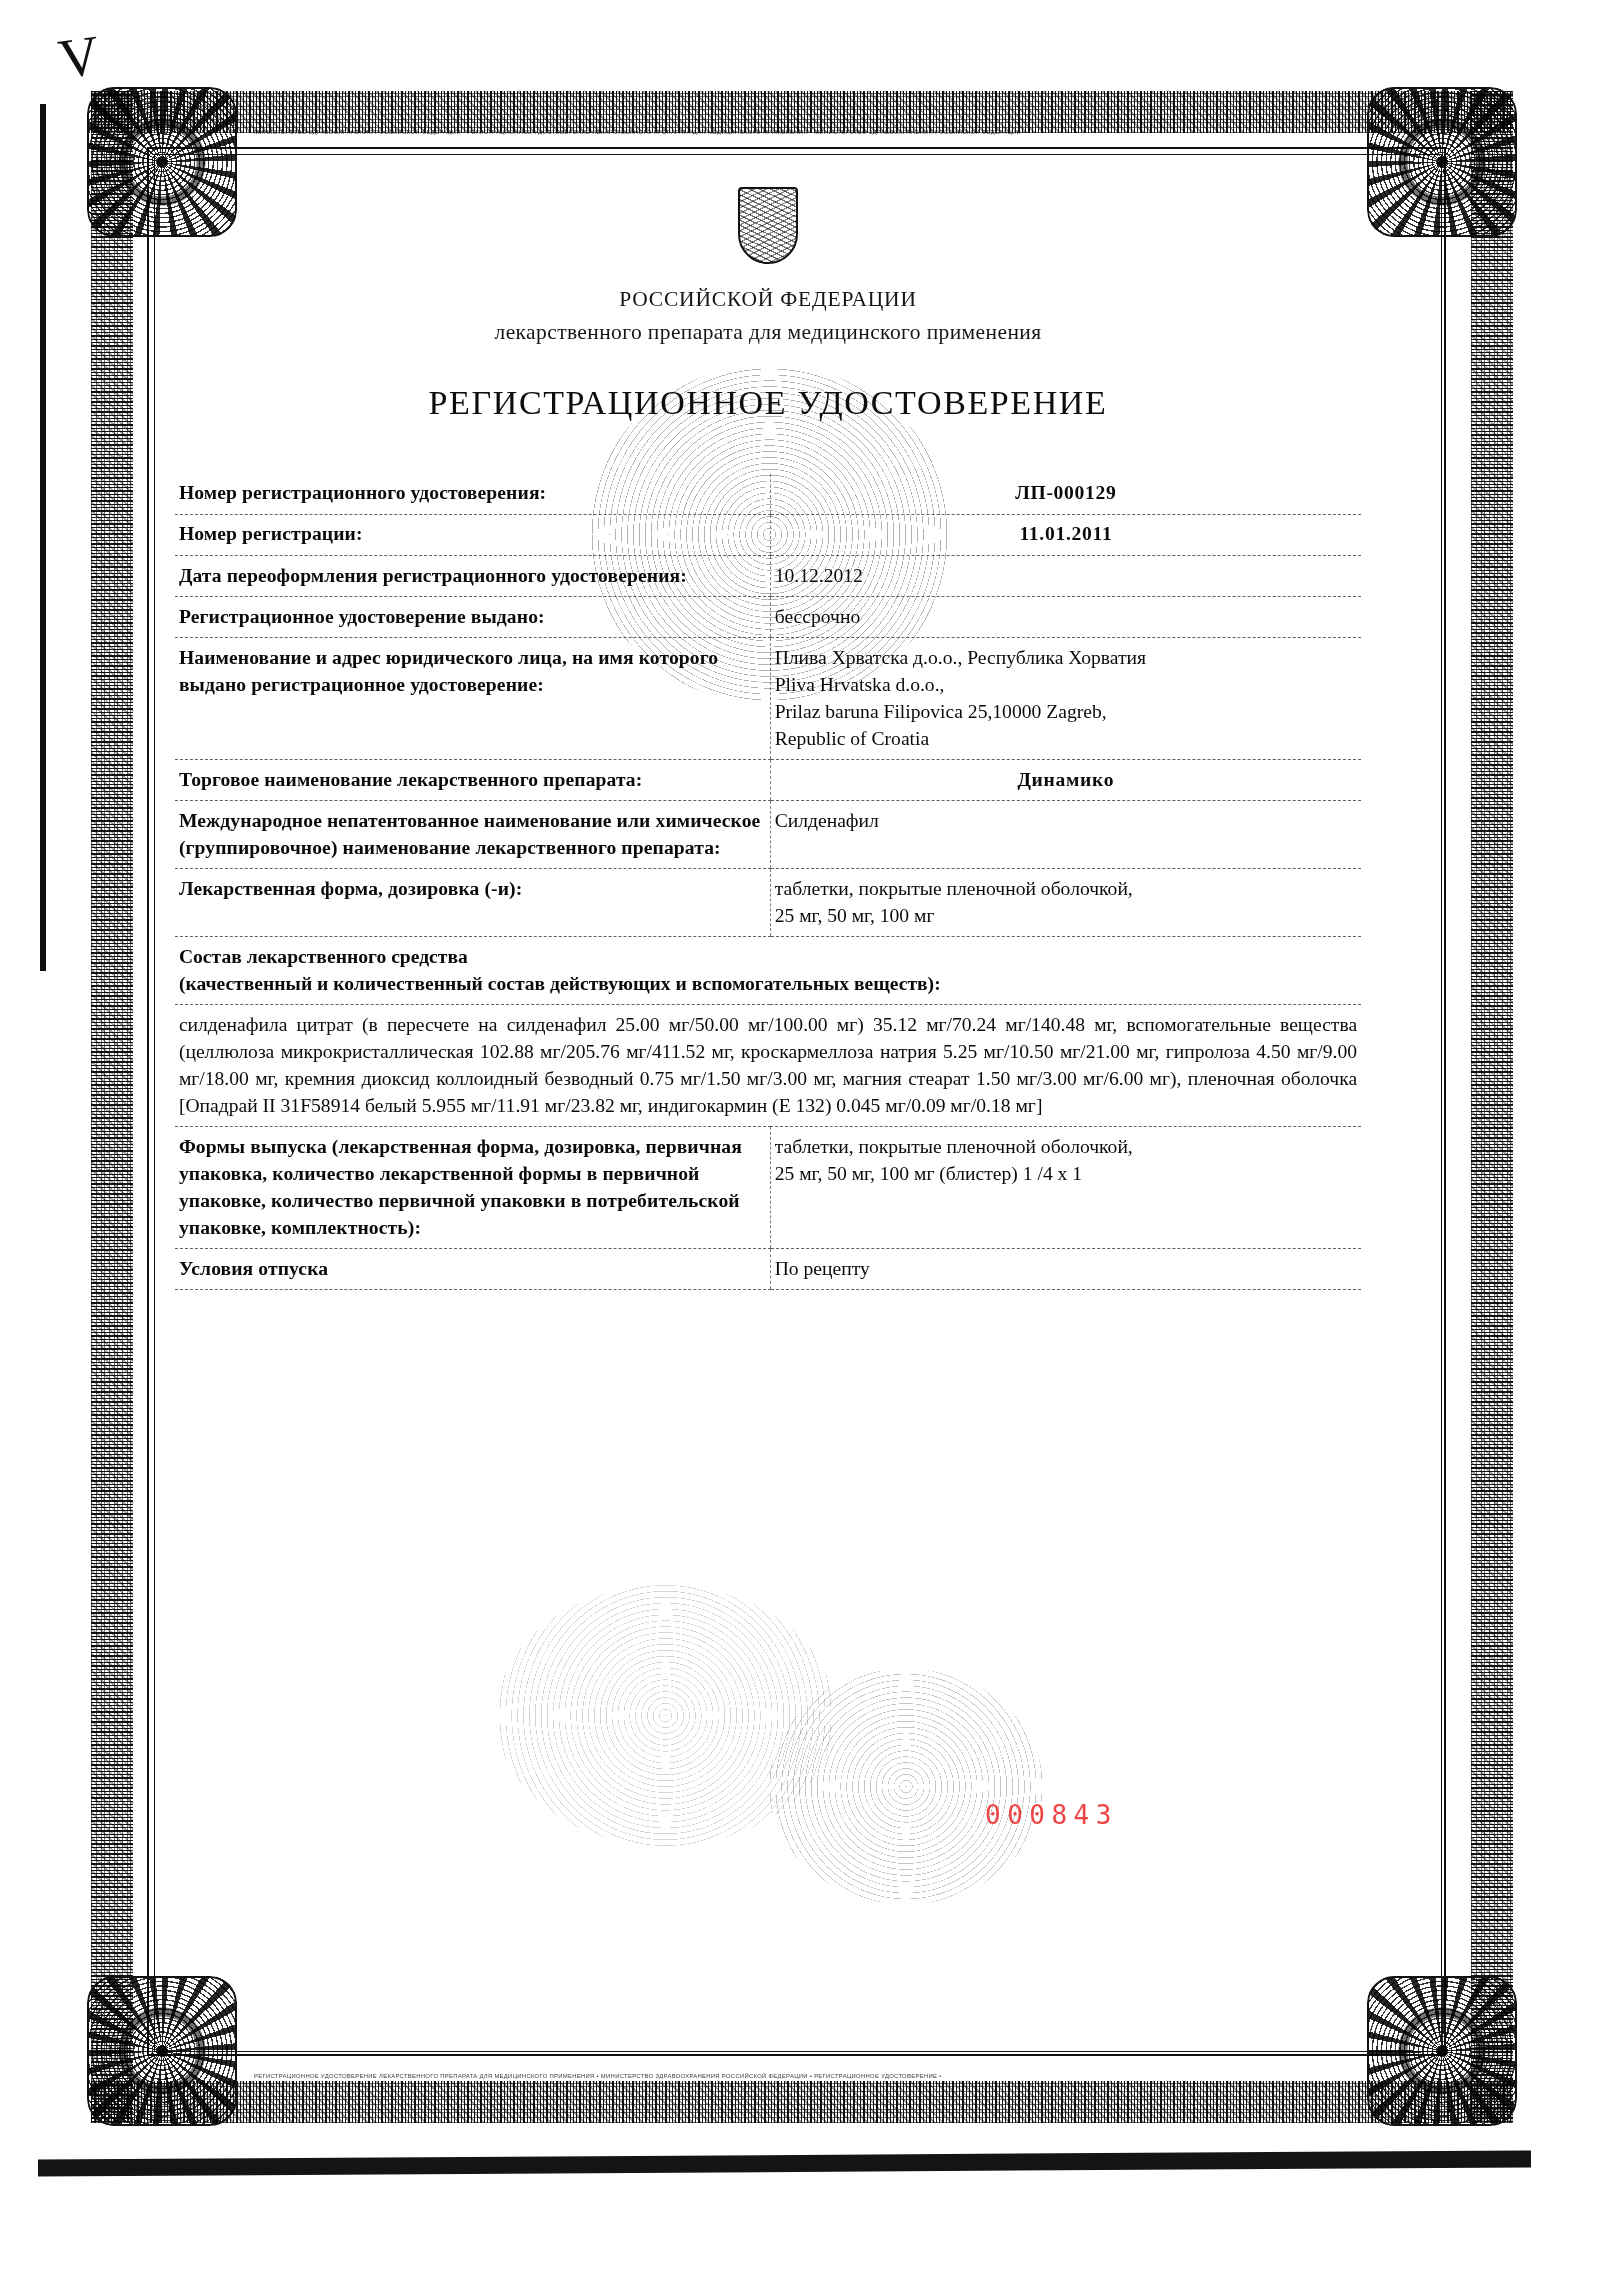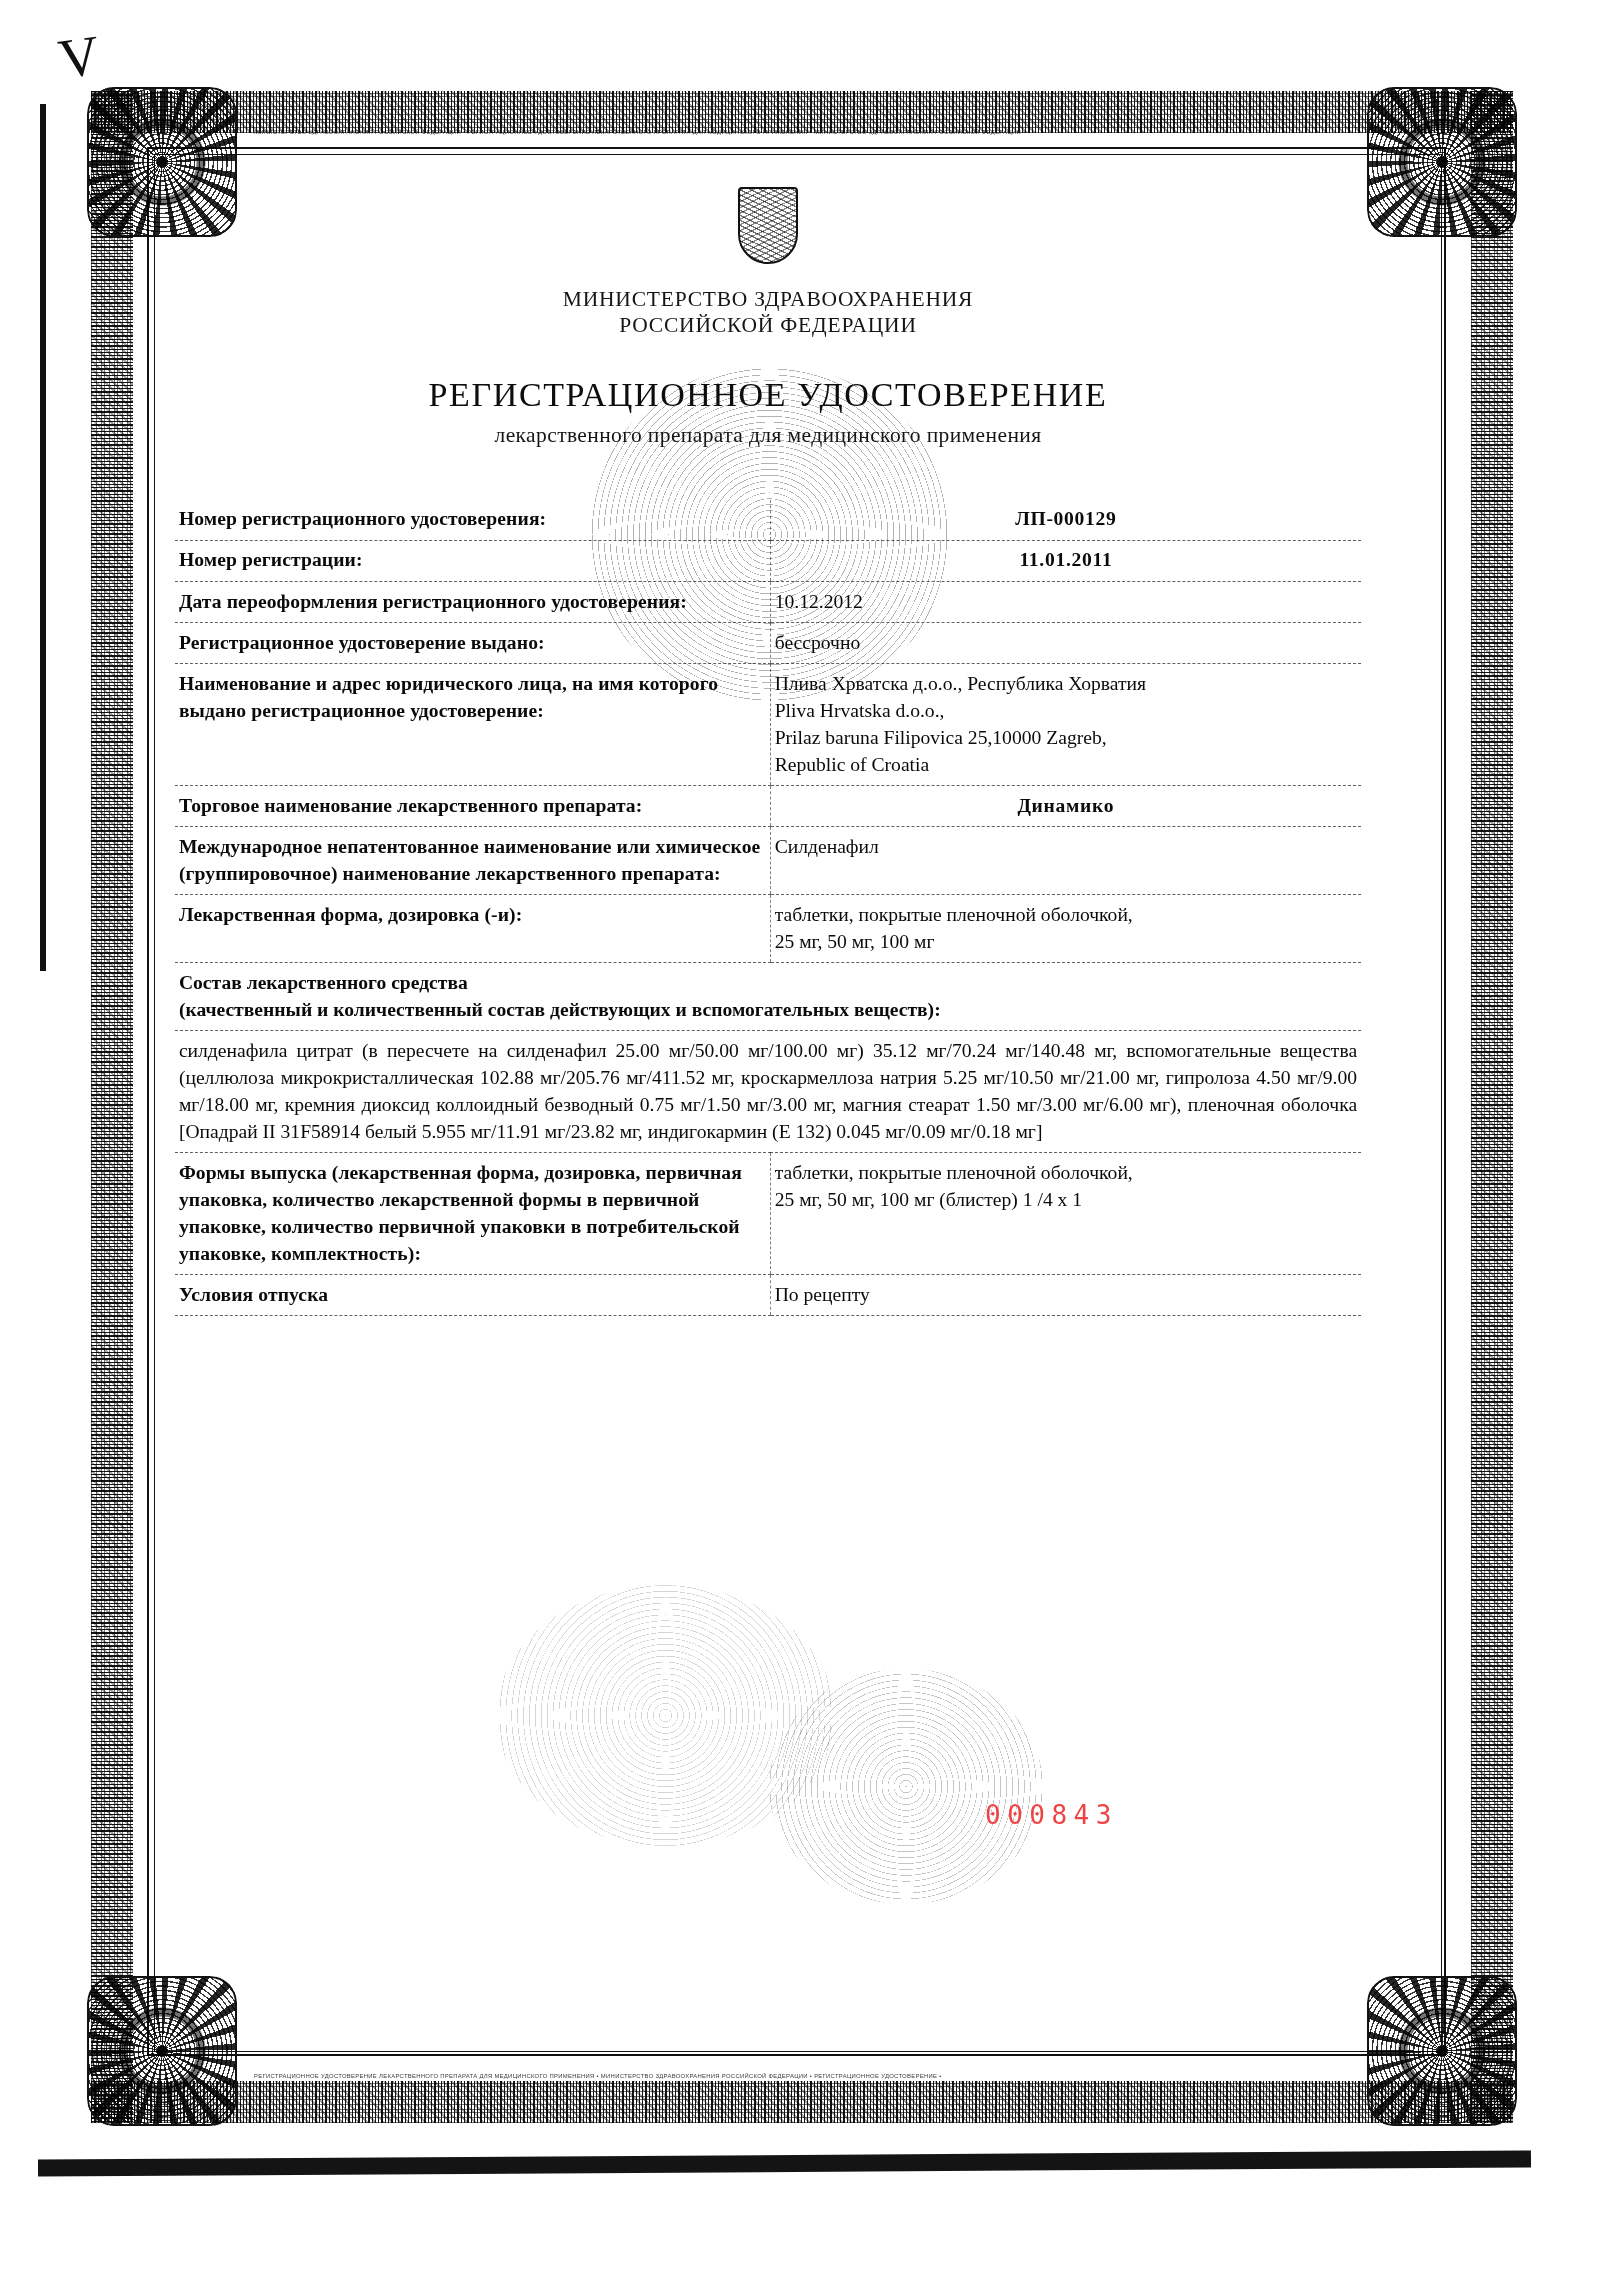--- a/index.html
+++ b/index.html
@@ -249,25 +249,24 @@
 <div class="blotch" id="blotch-1"></div>
 <div class="blotch" id="blotch-2"></div>
 <div class="blotch" id="blotch-3"></div>
 
 <div id="content">
 
   <div id="emblem">
     <div id="emblem-shield"></div>
   </div>
 
-  <div class="ministry">МИНИСТЕРСТВО ЗДРАВООХРАНЕНИЯ</div>
   <div class="ministry">РОССИЙСКОЙ ФЕДЕРАЦИИ</div>
 
+  <div id="doc-subtitle">лекарственного препарата для медицинского применения</div>
   <div id="doc-title">РЕГИСТРАЦИОННОЕ УДОСТОВЕРЕНИЕ</div>
-  <div id="doc-subtitle">лекарственного препарата для медицинского применения</div>
 
   <table id="fields">
     <tbody>
         <tr>
       <td class="label">Номер регистрационного удостоверения:</td>
       <td class="value center-bold">ЛП-000129</td>
     </tr>
     <tr>
       <td class="label">Номер регистрации:</td>
       <td class="value center-bold">11.01.2011</td>

